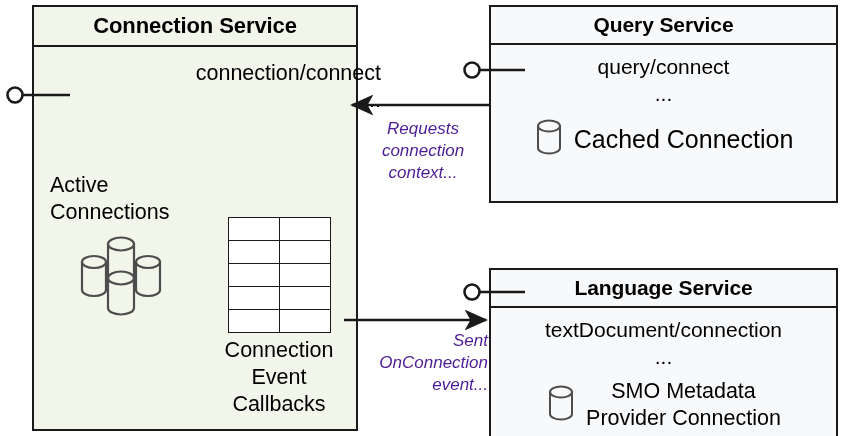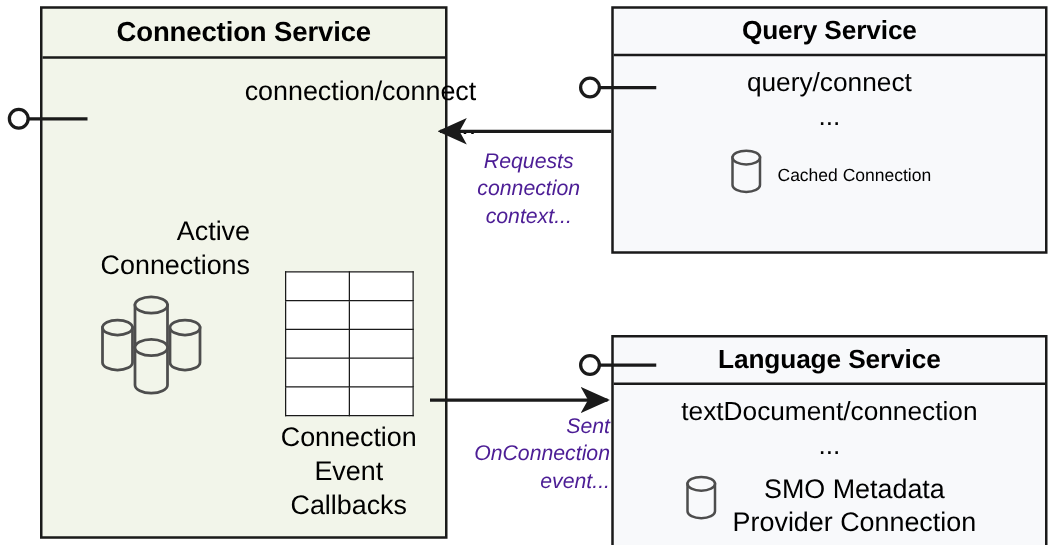--- a/index.html
+++ b/index.html
@@ -65,21 +65,21 @@
     margin-left: 25px;
   }
   #cs-ops .op-line { display: block; white-space: nowrap; }
   #cs-ellipsis { font-size: 21.5px; line-height: 26px; }
 
   
   #active-connections-group {
     position: absolute;
     left: 16px; top: 125px;
     width: 150px;
-    text-align: right;
+    text-align: left;
   }
   #active-connections-label {
     font-size: 21.5px;
     line-height: 27px;
     white-space: pre-line;
   }
   #cylinder-cluster {
     margin: 4px auto 0;
     width: 110px; height: 88px;
     position: relative;
@@ -131,40 +131,41 @@
   }
   #qs-db-row {
     position: absolute;
     left: 0; top: 72px;
     width: 100%;
     display: flex;
     align-items: center;
     justify-content: center;
     gap: 10px;
   }
-  #qs-db-label { font-size: 14px; }
+  #qs-db-label { font-size: 25px; }
 
   
   #language-service {
     left: 489px; top: 225px;
     width: 349px; height: 200px; margin-top: 43px;
   }
   #ls-ops {
     position: absolute;
     left: 0; top: 8px;
     width: 100%;
     text-align: center;
     font-size: 21px;
     line-height: 27px;
   }
   #ls-db-row {
     position: absolute;
     left: 0; top: 70px;
     width: 100%;
     display: flex;
+    align-items: center;
     justify-content: center;
     gap: 10px;
   }
   #ls-db-label {
     font-size: 21.5px;
     line-height: 27px;
     white-space: pre-line;
     text-align: center;
   }
 

